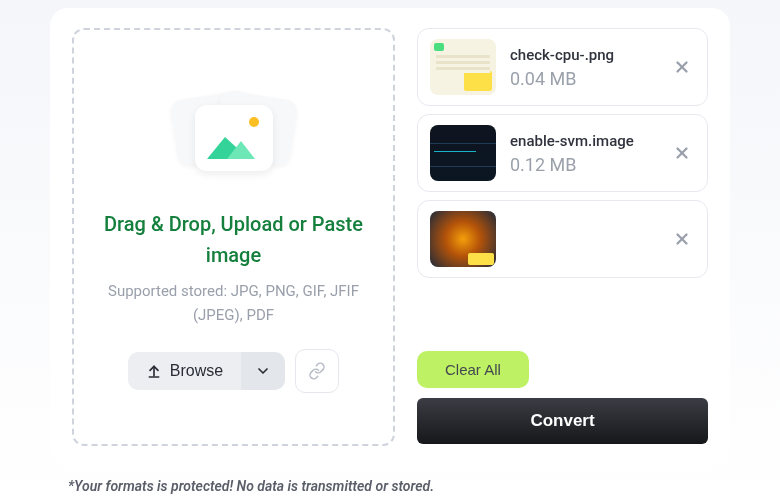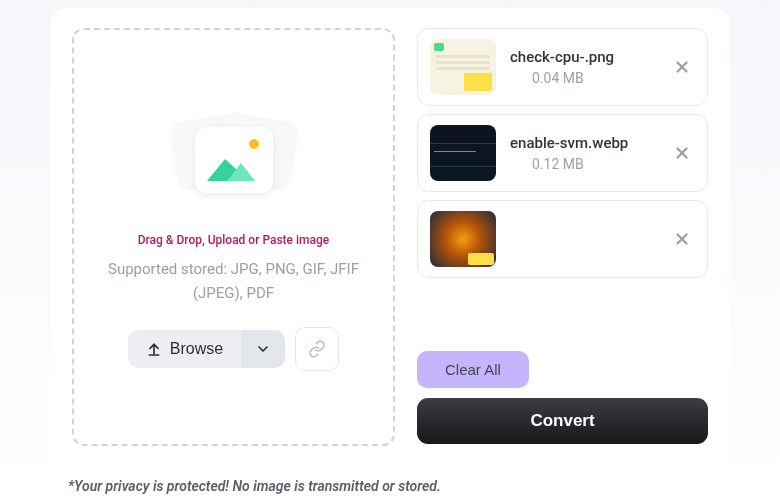--- a/index.html
+++ b/index.html
@@ -52,22 +52,22 @@
     .sun { position:absolute; right:14px; top:12px; width:10px; height:10px; border-radius:50%; background:#fbbf24; }
     .mountain {
       position:absolute; bottom:12px; left:12px;
       width:0; height:0;
       border-left: 18px solid transparent;
       border-right: 24px solid transparent;
       border-bottom: 22px solid #34d399;
     }
     .mountain.m2 { left: 32px; bottom:12px; border-left:14px solid transparent; border-right:14px solid transparent; border-bottom:18px solid #6ee7b7; }
     .dz-title {
-      color: #be185d;
-      font-size: 12px;
+      color: #15803d;
+      font-size: 20px;
       font-weight: 500;
       text-align: center;
       line-height: 1.55;
       padding: 0 10px;
     }
     .dz-sub {
       color: #9aa0ab;
       font-size: 15px;
       text-align: center;
       line-height: 1.6;
@@ -141,49 +141,49 @@
     .thumb.a::after { content:""; position:absolute; left:6px; top:16px; right:6px; height:18px; background:repeating-linear-gradient(#e9e4c9 0 3px,#f7f3e2 3px 6px);}
     .thumb.a .yel { position:absolute; right:4px; bottom:4px; width:28px; height:20px; background:#fde047; border-radius:2px;}
     .thumb.b { background: linear-gradient(180deg,#0e1420 0%, #0b1623 100%); position:relative; }
     .thumb.b::before { content:""; position:absolute; left:0; right:0; top:18px; height:1px; background:#1f3a52;}
     .thumb.b::after { content:""; position:absolute; left:0; right:0; bottom:14px; height:1px; background:#1f3a52;}
     .thumb.b .l1{position:absolute;left:4px;top:26px;right:20px;height:1px;background:#19b3c7;}
     .thumb.c { background: radial-gradient(circle at 50% 50%, #f59e0b 0%, #b45309 40%, #1e293b 100%); position:relative; }
     .thumb.c::after{content:"";position:absolute;right:2px;bottom:2px;width:26px;height:12px;background:#fde047;border-radius:2px;}
     .file-info { flex:1; }
     .file-name { color:#30333d; font-size:15px; font-weight:500; }
-    .file-size { color:#9ba1ab; font-size:14px; margin-top:4px;margin-left:22px; }
+    .file-size { color:#9ba1ab; font-size:18px; margin-top:4px; }
     .remove-btn {
       background:none; border:none; cursor:pointer;
       color:#9aa0ab; font-size:0; padding:4px;
     }
     .actions-row {
       margin-top:auto;
       padding-top:60px;
       display:flex;
       flex-direction:column;
       gap:10px;
       padding-bottom:2px;
     }
     .clear-btn {
       align-self:flex-start;
-      background:#c4b5fd;
+      background:#bef264;
       color:#44474f;
       border:none;
       border-radius:10px;
       padding:10px 28px;
       font-size:15px;
       font-weight:500;
       cursor:pointer;
     }
     .convert-btn {
       background: linear-gradient(180deg,#3b3d44 0%, #16171a 100%);
       color:#fff;
       border:none;
-      border-radius:11px;
+      border-radius:6px;
       padding:13px 0;
       font-size:17px;
       font-weight:600;
       cursor:pointer;
       width:100%;
     }
     .privacy {
       margin: 12px 0 0 68px;
       color:#5a5e68;
       font-size:14px;
@@ -260,21 +260,21 @@
             </svg>
         </span>
       </button>
     </div>
 
     <div class="file-card">
       <div class="thumb b">
           <div class="l1"></div>
         </div>
       <div class="file-info">
-        <div class="file-name">enable-svm.webp</div>
+        <div class="file-name">enable-svm.image</div>
         <div class="file-size">0.12 MB</div>
       </div>
       <button class="remove-btn">
         <span>
           <svg width="18" height="18" viewBox="0 0 24 24" fill="none" stroke="#9aa0ab" stroke-width="3" stroke-linecap="round">
               <line x1="6" y1="6" x2="18" y2="18"></line>
               <line x1="18" y1="6" x2="6" y2="18"></line>
             </svg>
         </span>
       </button>
@@ -296,13 +296,13 @@
 
     <div class="actions-row">
       <button class="clear-btn">Clear All</button>
       <button class="convert-btn">Convert</button>
     </div>
 
   </div>
 
 </div>
 
-<div class="privacy">*Your privacy is protected! No image is transmitted or stored.</div>
+<div class="privacy">*Your formats is protected! No data is transmitted or stored.</div>
 
 </body></html>

